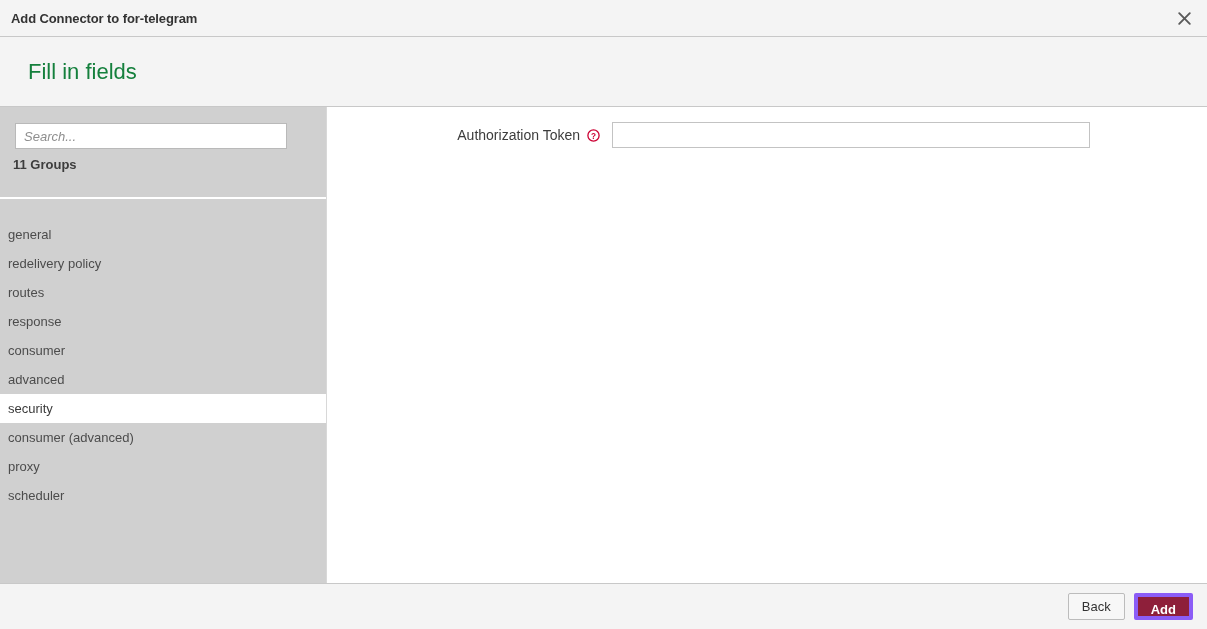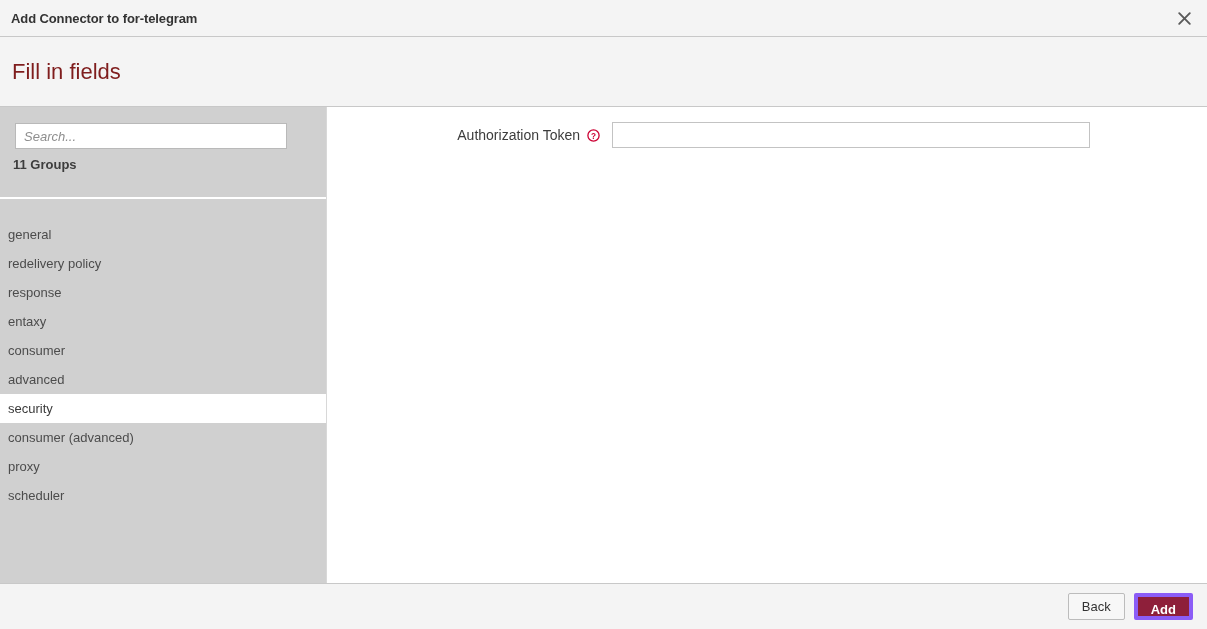--- a/index.html
+++ b/index.html
@@ -63,24 +63,24 @@
   .stepheader {
     height: 70px;
     min-height: 70px;
     background: #f4f4f4;
     border-bottom: 1px solid #c8c8c8;
     display: flex;
     align-items: center;
     box-sizing: border-box;
   }
   .stepheader-title {
-    padding-left: 12px;
+    padding-left: 28px;
     font-size: 22px;
     font-weight: normal;
-    color: #7f1d1d;
+    color: #15803d;
   }
 
   
   .body {
     flex: 1;
     display: flex;
     min-height: 0;
     background: #ffffff;
   }
 
@@ -255,22 +255,22 @@
   <div class="body">
 
     <div class="sidebar">
       <div class="sidebar-search-wrap">
         <input class="sidebar-search-input" type="text" placeholder="Search..." style="">
         <div class="sidebar-groupcount">11 Groups</div>
       </div>
       <div class="sidebar-list" id="sidebar-list">
           <div class="sidebar-item">general</div>
           <div class="sidebar-item">redelivery policy</div>
+          <div class="sidebar-item">routes</div>
           <div class="sidebar-item">response</div>
-          <div class="sidebar-item">entaxy</div>
           <div class="sidebar-item">consumer</div>
           <div class="sidebar-item">advanced</div>
           <div class="sidebar-item selected">security</div>
           <div class="sidebar-item">consumer (advanced)</div>
           <div class="sidebar-item">proxy</div>
           <div class="sidebar-item">scheduler</div>
         </div>
     </div>
 
     <div class="main">

